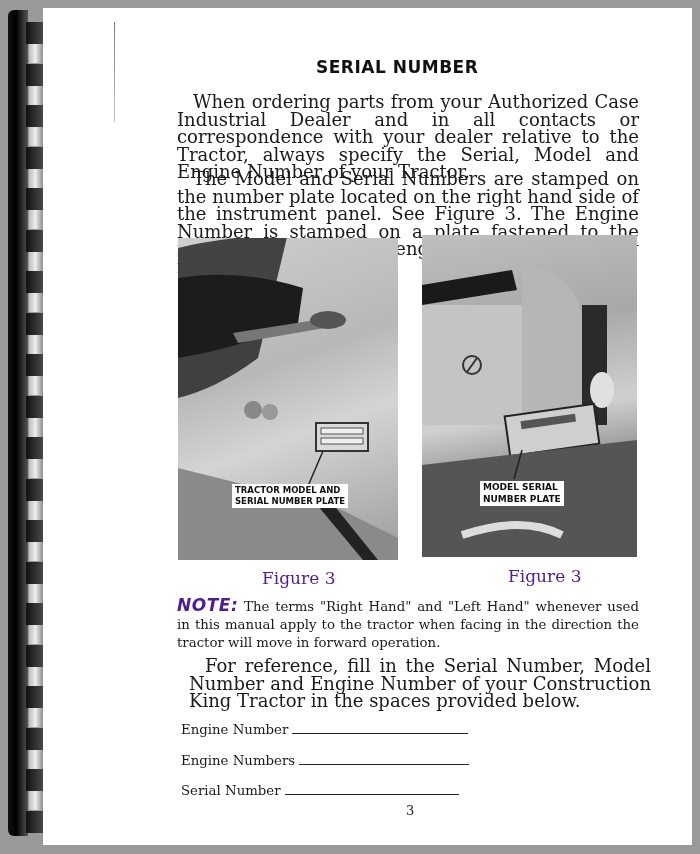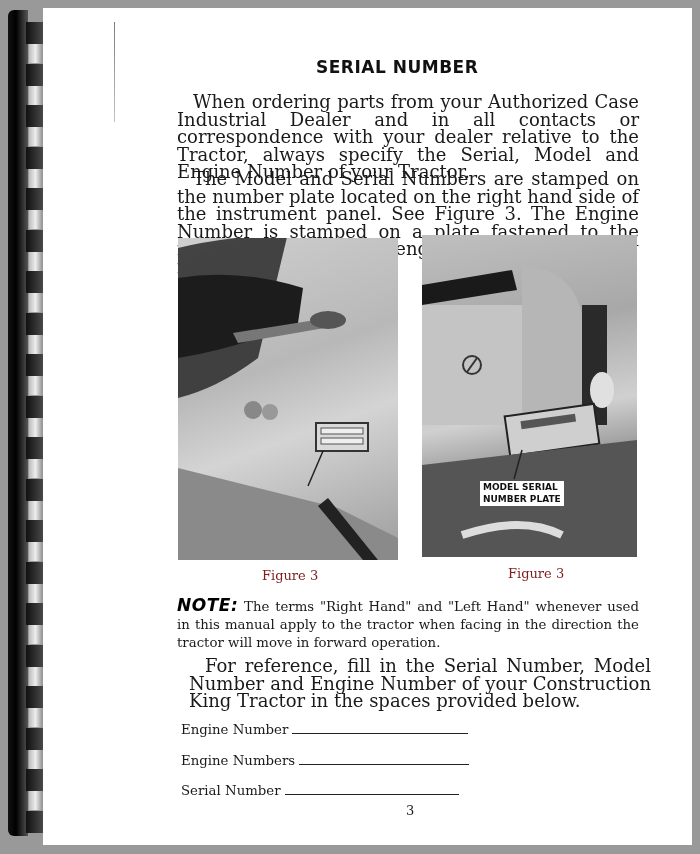--- a/index.html
+++ b/index.html
@@ -32,25 +32,25 @@
   .para .indent { display:inline-block; width:16px; }
   .p1 { top:93px; }
   .p2 { top:170px; }
   .photo { position:absolute; background:#bdbdbd; overflow:hidden; }
   .photo3 { left:178px; top:238px; width:220px; height:322px;
     background:linear-gradient(160deg,#cfcfcf 0%,#b8b8b8 40%,#d4d4d4 60%,#9c9c9c 100%); }
   .photo4 { left:422px; top:235px; width:215px; height:322px;
     background:linear-gradient(170deg,#bfbfbf 0%,#a8a8a8 30%,#d0d0d0 55%,#707070 80%,#9a9a9a 100%); }
   .label-box { position:absolute; background:#ffffff; font-family:"DejaVu Sans","Liberation Sans",sans-serif;
     font-weight:bold; font-size:8.5px; line-height:11px; color:#111; padding:1px 3px; text-align:left; }
-  .fig-cap { position:absolute; font-size:13px; color:#7f1d1d; }
+  .fig-cap { position:absolute; font-size:17px; color:#4c1d95; }
   .cap3 { left:262px; top:568px; }
   .cap4 { left:508px; top:566px; }
   .note { position:absolute; left:177px; top:596px; width:462px; font-size:13.3px; line-height:18px; text-align:justify; }
-  .note-label { font-family:"DejaVu Sans","Liberation Sans",sans-serif; font-weight:bold; font-style:italic; font-size:17px; letter-spacing:0.5px; color:#000000; }
+  .note-label { font-family:"DejaVu Sans","Liberation Sans",sans-serif; font-weight:bold; font-style:italic; font-size:17px; letter-spacing:0.5px; color:#4c1d95; }
   .p3 { top:657px;margin-left:12px; }
   .field { position:absolute; left:181px; font-size:13.3px; display:flex; align-items:flex-end; }
   .field .line { display:inline-block; border-bottom:1px solid #222; height:1px; margin-left:4px; margin-bottom:3px; }
   .f1 { top:722px; }
   .f2 { top:753px; }
   .f3 { top:783px; }
   .pagenum { position:absolute; left:406px; top:803px; font-size:13px; }
 </style>
 </head>
 <body>
@@ -174,20 +174,24 @@
     <ellipse cx="150" cy="82" rx="18" ry="9" fill="#555"></ellipse>
     <circle cx="75" cy="172" r="9" fill="#888"></circle>
     <circle cx="92" cy="174" r="8" fill="#999"></circle>
     <rect x="138" y="185" width="52" height="28" fill="#d9d9d9" stroke="#333" stroke-width="2"></rect>
     <rect x="143" y="190" width="42" height="6" fill="#eee" stroke="#555"></rect>
     <rect x="143" y="200" width="42" height="6" fill="#eee" stroke="#555"></rect>
     <line x1="145" y1="213" x2="130" y2="248" stroke="#222" stroke-width="1.5"></line>
     <path d="M0 230 Q80 250 160 270 L220 300 L220 322 L0 322 Z" fill="#8a8a8a"></path>
     <path d="M150 260 L200 322 L185 322 L140 268 Z" fill="#222"></path>
   </svg>
+  <div class="label-box" style="left:54px;top:246px;">
+    <div>TRACTOR MODEL AND</div>
+    <div>SERIAL NUMBER PLATE</div>
+  </div>
 </div>
 
 <div class="photo photo4">
   <svg width="215" height="322" viewBox="0 0 215 322">
     <path d="M0 50 L90 35 L95 55 L0 70 Z" fill="#1a1a1a"></path>
     <rect x="0" y="70" width="100" height="120" fill="#c4c4c4"></rect>
     <path d="M90 30 Q150 30 160 80 L160 190 L100 190 L100 30 Z" fill="#b6b6b6"></path>
     <circle cx="50" cy="130" r="9" fill="none" stroke="#333" stroke-width="2"></circle>
     <line x1="45" y1="137" x2="55" y2="123" stroke="#333" stroke-width="2"></line>
     <rect x="160" y="70" width="25" height="120" fill="#2a2a2a"></rect>

